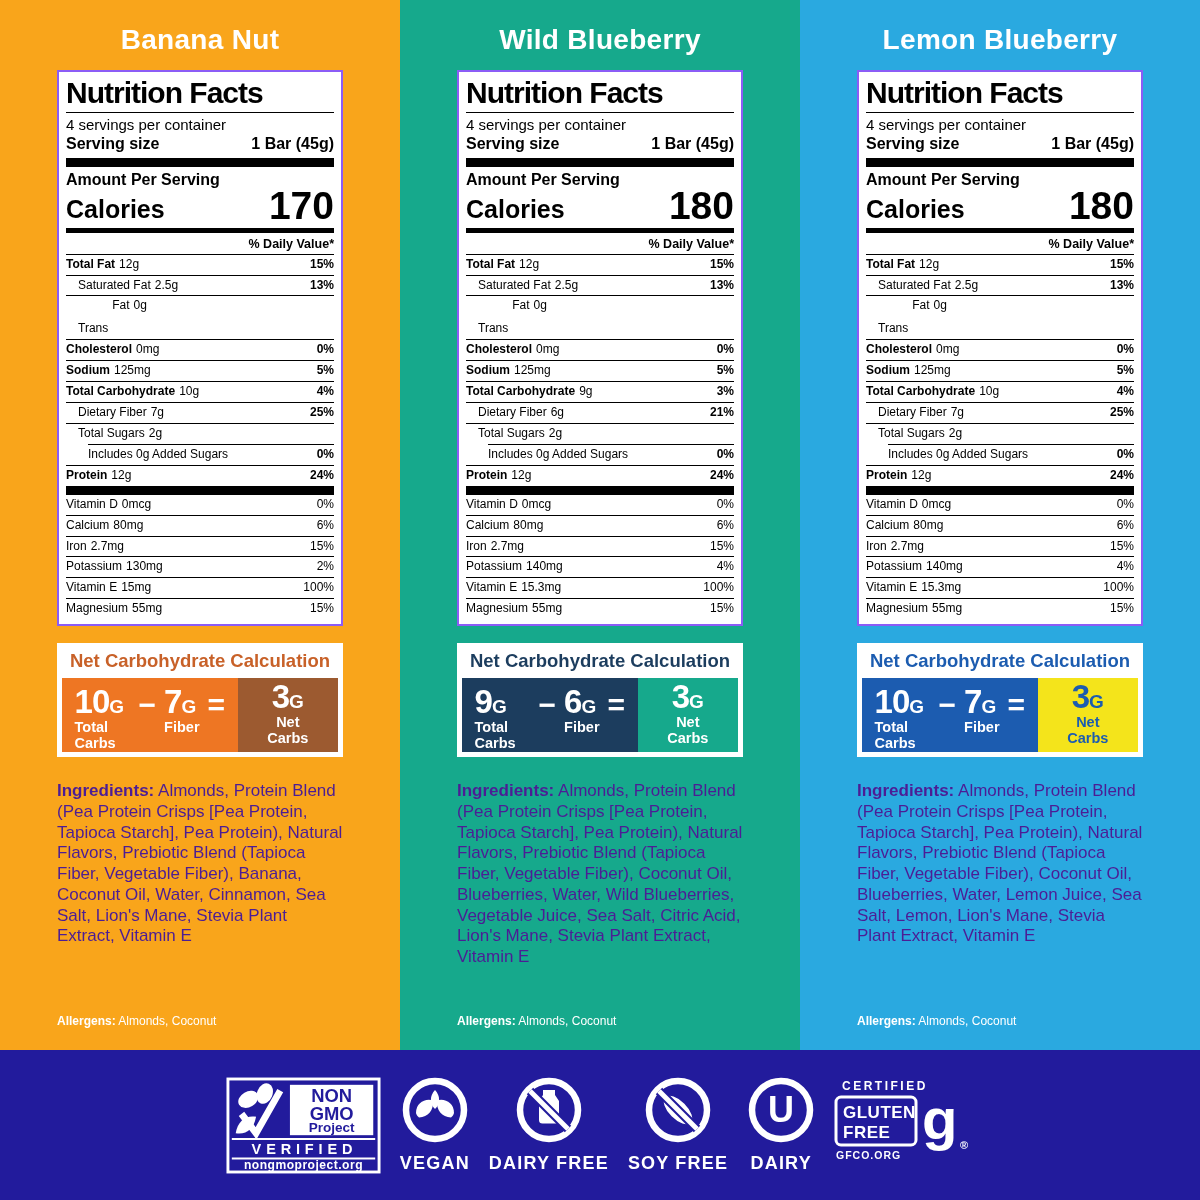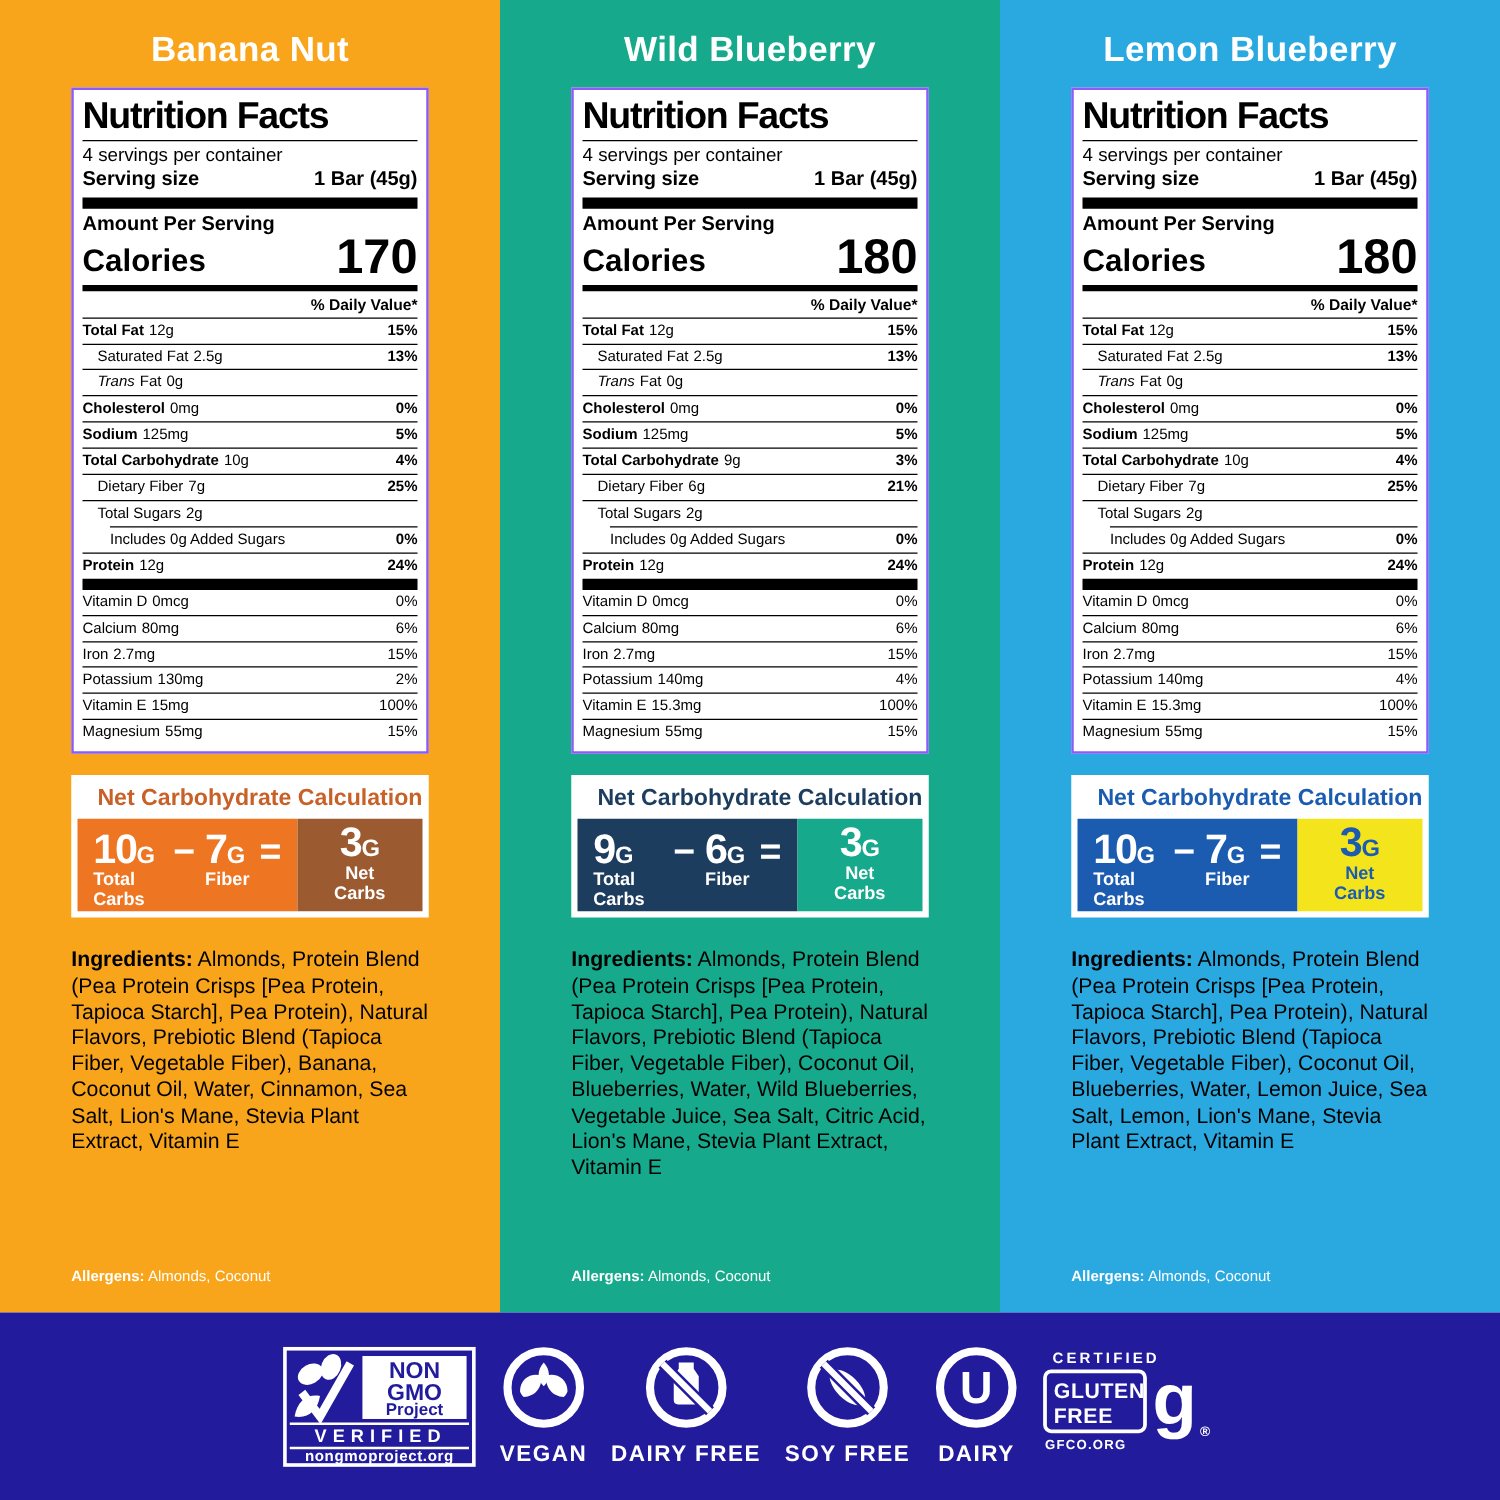--- a/index.html
+++ b/index.html
@@ -20,35 +20,35 @@
   .nf-cal-row{display:flex;justify-content:space-between;align-items:flex-end;padding-bottom:4px;}
   .cal-label{font-size:25px;font-weight:900;line-height:1;}
   .cal-value{font-size:39px;font-weight:900;line-height:.85;}
   .nf-dv-head{text-align:right;font-size:12.5px;font-weight:bold;padding:4px 0 3px;border-bottom:1px solid #000;}
   .row{display:flex;justify-content:space-between;align-items:flex-end;font-size:12px;padding:3px 0;line-height:1.16;border-top:1px solid #000;}
   .nf-rows .row:first-child,.nf-vitamins .row:first-child{border-top:none;}
   .row-left{display:flex;gap:4px;}
   .sub1 .row-left{padding-left:12px;}
   .sub2{margin-left:22px;}
   .b{font-weight:bold;}
-  .it{font-style:italic;}
+  .it{margin-top:23px;}
 
   
   .ncc{margin-top:17px;background:#fff;padding:5px;}
-  .ncc-title{text-align:right;font-weight:800;font-size:18.5px;padding:2px 0 6px;color:var(--calc-text);}
+  .ncc-title{text-align:center;font-weight:800;font-size:18.5px;padding:2px 0 6px;color:var(--calc-text);}
   .ncc-body{display:flex;height:74px;}
   .ncc-left{background:var(--calc-left);flex:1.75;display:flex;justify-content:center;gap:8px;padding-top:9px;color:#fff;}
   .ncc-right{background:var(--calc-right);flex:1;display:flex;flex-direction:column;align-items:center;padding-top:4px;color:var(--calc-right-text);}
   .ncc-num{font-size:33px;font-weight:800;line-height:.9;letter-spacing:-1px;}
   .ncc-unit{font-size:19px;letter-spacing:0;}
   .ncc-sub{font-size:14.5px;font-weight:800;line-height:1.1;margin-top:3px;max-width:56px;}
   .ncc-sub-center{text-align:center;}
   .ncc-op{font-size:30px;font-weight:800;line-height:1;margin-top:3px;}
 
-  .ingredients{margin:24px 0 0;color:#000000;font-size:17px;line-height:1.22;}
+  .ingredients{margin:24px 0 0;color:#4c1d95;font-size:17px;line-height:1.22;}
   .allergens{margin-top:auto;margin-bottom:22px;color:#fff;font-size:12px;}
 
   
   .footer{height:150px;display:flex;align-items:center;justify-content:center;gap:42px;background:var(--footer-bg);}
   .icon-block{display:flex;flex-direction:column;align-items:center;gap:9px;}
   .icon-label{font-size:18px;font-weight:800;letter-spacing:1.2px;color:#fff;white-space:nowrap;}
   .ngm-big{font-family:"Liberation Sans",sans-serif;font-size:19px;font-weight:900;fill:var(--footer-bg);}
   .ngm-small{font-family:"Liberation Sans",sans-serif;font-size:14px;font-weight:700;fill:var(--footer-bg);}
   .ngm-verified{font-family:"Liberation Sans",sans-serif;font-size:15px;font-weight:700;fill:#fff;letter-spacing:5px;}
   .ngm-url{font-family:"Liberation Sans",sans-serif;font-size:12.5px;font-weight:700;fill:#fff;letter-spacing:.5px;}

